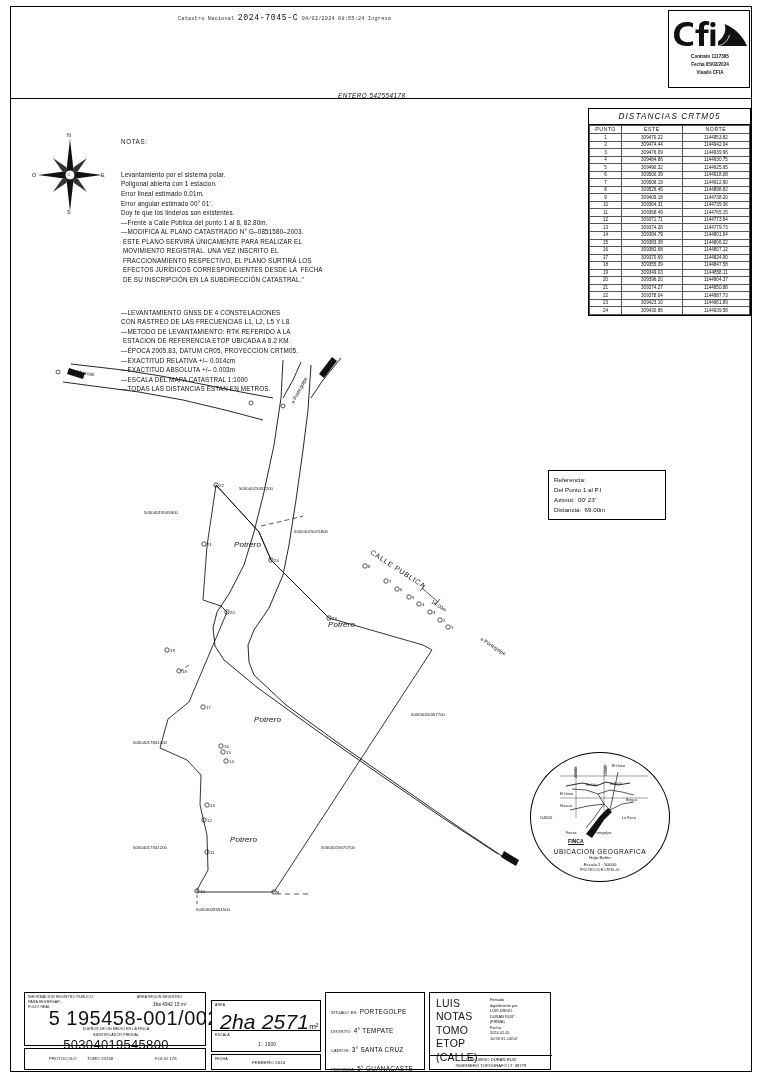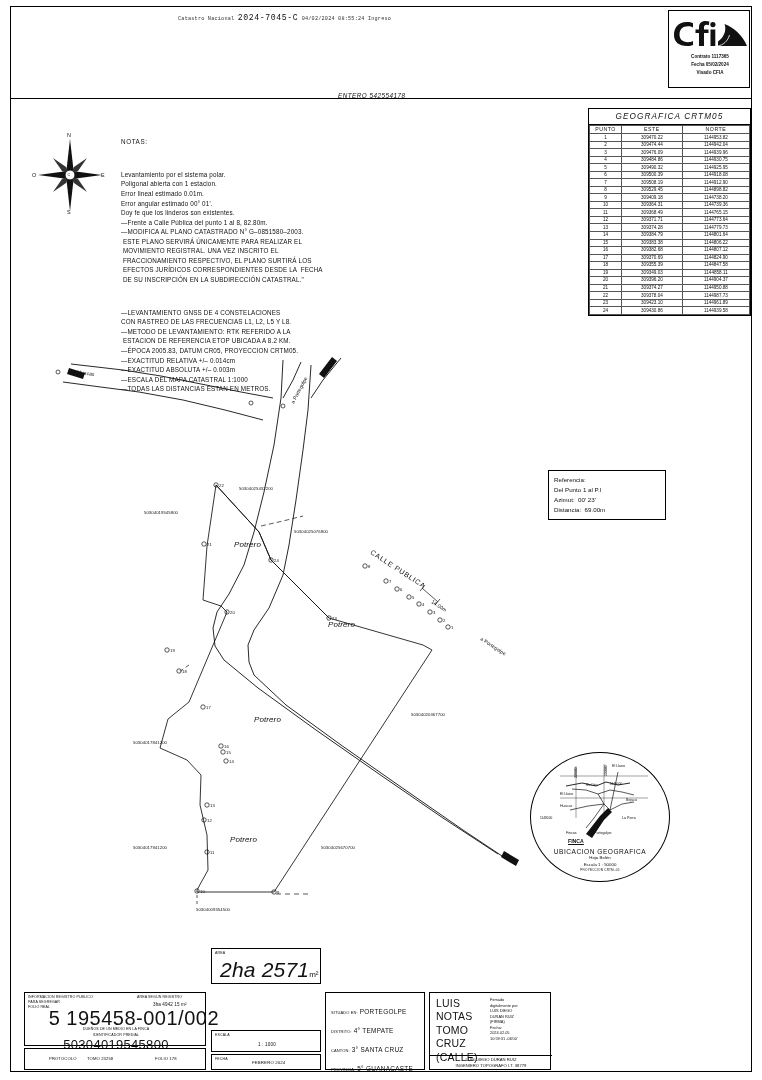--- a/index.html
+++ b/index.html
@@ -122,21 +122,21 @@
     <div class="lbl" style="left:37.5px;top:42px;font-size:4px;">C</div>
   </div>
 
   <div class="notes">
     <div class="hd">NOTAS:</div>
     <div class="blk"><div>Levantamiento por el sistema polar.</div><div>Poligonal abierta con 1 estacion.</div><div>Error lineal estimado 0.01m.</div><div>Error angular estimado 00° 01'.</div><div>Doy fe que los linderos son existentes.</div><div>—Frente a Calle Pública del punto 1 al 8, 82.80m.</div><div>—MODIFICA AL PLANO CATASTRADO N° G–0851580–2003.</div><div> ESTE PLANO SERVIRÁ ÚNICAMENTE PARA REALIZAR EL</div><div> MOVIMIENTO REGISTRAL. UNA VEZ INSCRITO EL</div><div> FRACCIONAMIENTO RESPECTIVO, EL PLANO SURTIRÁ LOS</div><div> EFECTOS JURÍDICOS CORRESPONDIENTES DESDE LA  FECHA</div><div> DE SU INSCRIPCIÓN EN LA SUBDIRECCIÓN CATASTRAL."</div></div>
     <div class="blk"><div>—LEVANTAMIENTO GNSS DE 4 CONSTELACIONES</div><div>CON RASTREO DE LAS FRECUENCIAS L1, L2, L5 Y L8.</div><div>—METODO DE LEVANTAMIENTO: RTK REFERIDO A LA</div><div> ESTACION DE REFERENCIA ETOP UBICADA A 8.2 KM.</div><div>—ÉPOCA 2005.83, DATUM CR05, PROYECCION CRTM05.</div><div>—EXACTITUD RELATIVA +/– 0.014cm</div><div>—EXACTITUD ABSOLUTA +/– 0.003m</div><div>—ESCALA DEL MAPA CATASTRAL 1:1000</div><div>—TODAS LAS DISTANCIAS ESTAN EN METROS.</div></div>
   </div>
 
   <div class="coord">
-    <h3>GEOGRAFICA CRTM05</h3>
+    <h3>DISTANCIAS CRTM05</h3>
     <table class="ct">
       <thead>
           <tr>
         <th>PUNTO</th>
         <th>ESTE</th>
         <th>NORTE</th>
       </tr>
         </thead>
       <tbody>
           <tr>
@@ -425,21 +425,21 @@
     <div class="micro" style="position:absolute;left:0;top:40px;width:182px;text-align:center;">IDENTIFICADOR PREDIAL</div>
     <div class="pred-no" style="position:absolute;left:0;top:44px;width:182px;">50304019545800</div>
   </div>
 
   <div class="cell" style="left:24px;top:1048px;width:182px;height:22px;">
     <div class="micro" style="position:absolute;left:24px;top:7px;font-size:4.2px;">PROTOCOLO</div>
     <div class="micro" style="position:absolute;left:62px;top:7px;font-size:4.2px;">TOMO  23258</div>
     <div class="micro" style="position:absolute;left:130px;top:7px;font-size:4.2px;">FOLIO 178</div>
   </div>
 
-  <div class="cell" style="left:211px;top:948px;width:110px;height:36px;">
+  <div class="cell" style="left:211px;top:1000px;width:110px;height:36px;">
     <div class="micro" style="position:absolute;left:3px;top:2px;">AREA</div>
     <div style="position:absolute;left:8px;top:9px;">
       <span class="area-val">2ha 2571</span><span class="area-unit">m²</span>
     </div>
   </div>
 
   <div class="cell" style="left:211px;top:1030px;width:110px;height:22px;">
     <div class="micro" style="position:absolute;left:3px;top:2px;">ESCALA</div>
     <div class="small" style="position:absolute;left:0;top:11px;width:110px;text-align:center;">1 : 1000</div>
   </div>
@@ -456,21 +456,21 @@
         <div style="position: absolute; left: 5px; top: 45px;"><span class="loc-key">CANTON:</span><span class="loc-line"> 3°  SANTA CRUZ</span></div>
         <div style="position: absolute; left: 5px; top: 64px;"><span class="loc-key">PROVINCIA:</span><span class="loc-line"> 5°  GUANACASTE</span></div>
       </div>
   </div>
 
   <div class="cell" style="left:429px;top:992px;width:122px;height:78px;">
     <div id="sig-names" class="sig-name" style="position:absolute;left:6px;top:4px;">
         <div>LUIS</div>
         <div>NOTAS</div>
         <div>TOMO</div>
-        <div>CRUZ</div>
+        <div>ETOP</div>
         <div>(CALLE)</div>
       </div>
     <div class="sig-meta" style="position:absolute;left:60px;top:4px;white-space:pre;">Firmado
 digitalmente por
 LUIS DIEGO
 DURAN RUIZ
 (FIRMA)
 Fecha:
 2024.02.05
 10:59:31 -06'00'</div>

